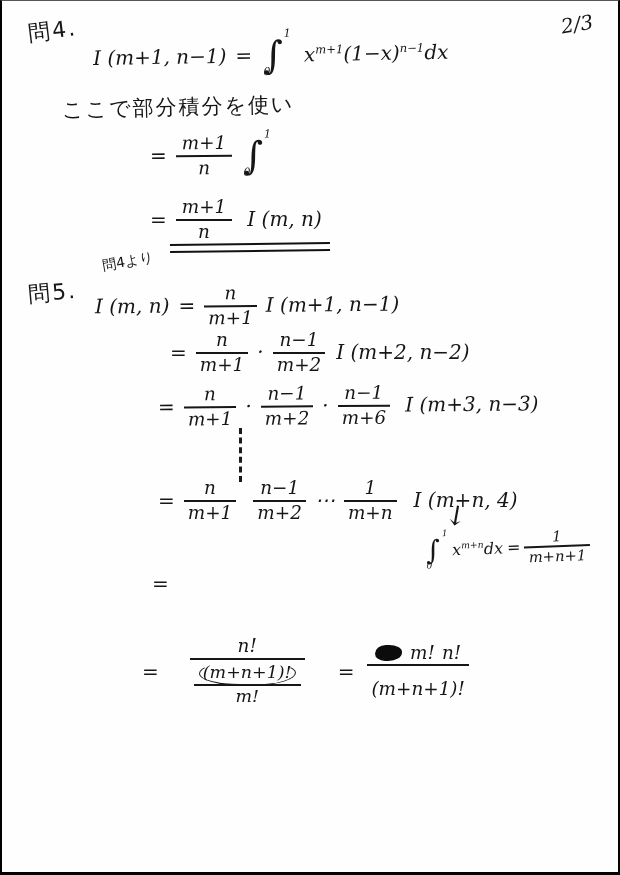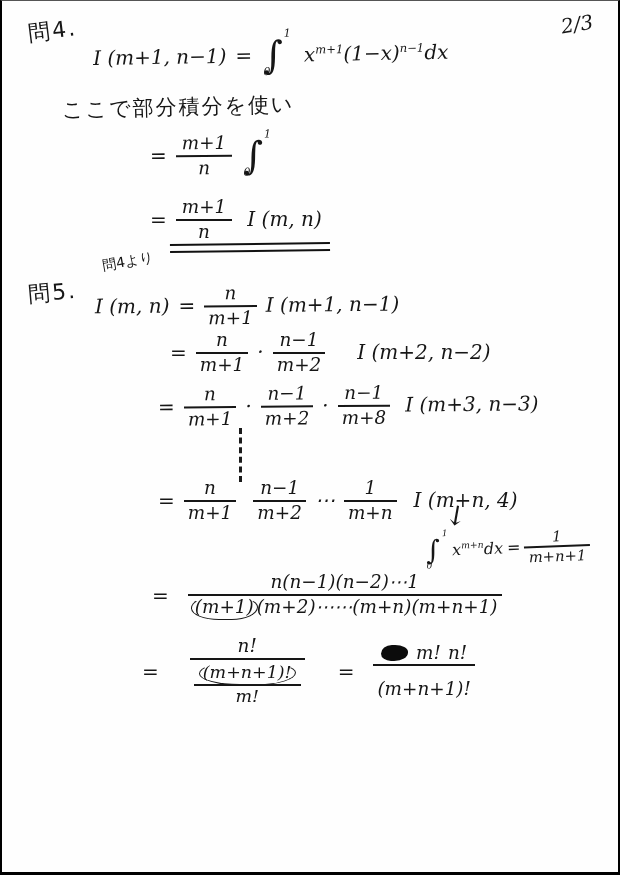--- a/index.html
+++ b/index.html
@@ -103,38 +103,38 @@
     <span class="eq">=</span>
     <span class="frac">
       <span class="num">n</span>
       <span class="den">m+1</span>
     </span>
     <span>·</span>
     <span class="frac">
       <span class="num">n−1</span>
       <span class="den">m+2</span>
     </span>
-    <span style="margin-left:23px;">I (m+2, n−2)</span>
+    <span style="margin-left:2px;">I (m+2, n−2)</span>
   </div>
 
   <div class="line" style="left:158px; top:383px; transform:rotate(-0.5deg);">
     <span class="eq">=</span>
     <span class="frac">
       <span class="num">n</span>
       <span class="den">m+1</span>
     </span>
     <span>·</span>
     <span class="frac">
       <span class="num">n−1</span>
       <span class="den">m+2</span>
     </span>
     <span>·</span>
     <span class="frac">
       <span class="num">n−1</span>
-      <span class="den">m+8</span>
+      <span class="den">m+6</span>
     </span>
     <span style="margin-left:6px;">I (m+3, n−3)</span>
   </div>
 
   <div class="vdots" style="left:239px; top:428px; height:54px;"></div>
 
   <div class="line" style="left:158px; top:478px;">
     <span class="eq">=</span>
     <span class="frac">
       <span class="num">n</span>
@@ -165,37 +165,33 @@
     <span class="tight"><span>x</span><sup class="e">m+n</sup><span>dx</span></span>
     <span class="eq">=</span>
     <span class="frac">
       <span class="num">1</span>
       <span class="den">m+n+1</span>
     </span>
   </div>
 
   <div class="line" style="left:152px; top:572px;">
     <span class="eq">=</span>
-    <span class="frac" style="margin-left:10px;">
-      <span class="num">n(n−1)(n−2)⋯1</span>
-      <span class="den"><span class="loop">(m+1)</span><span>(m+2)⋯⋯(m+n)(m+n+1)</span></span>
-    </span>
   </div>
 
   <div class="line" style="left:142px; top:636px;">
     <span class="eq">=</span>
     <span class="frac" style="margin-left:22px;">
       <span class="num" style="padding:0 26px 1px;">n!</span>
       <span class="den">
         <span class="frac">
           <span class="num"><span class="loop">(m+n+1)!</span></span>
           <span class="den">m!</span>
         </span>
       </span>
     </span>
     <span class="eq" style="margin-left:24px;">=</span>
-    <span class="frac" style="margin-left:10px;gap:12px;">
+    <span class="frac" style="margin-left:4px;gap:12px;">
       <span class="num"><span class="scribble"></span><span style="margin:0 7px 0 8px;">m!</span><span>n!</span></span>
       <span class="den">(m+n+1)!</span>
     </span>
   </div>
 
 </div>
 
 </body></html>

